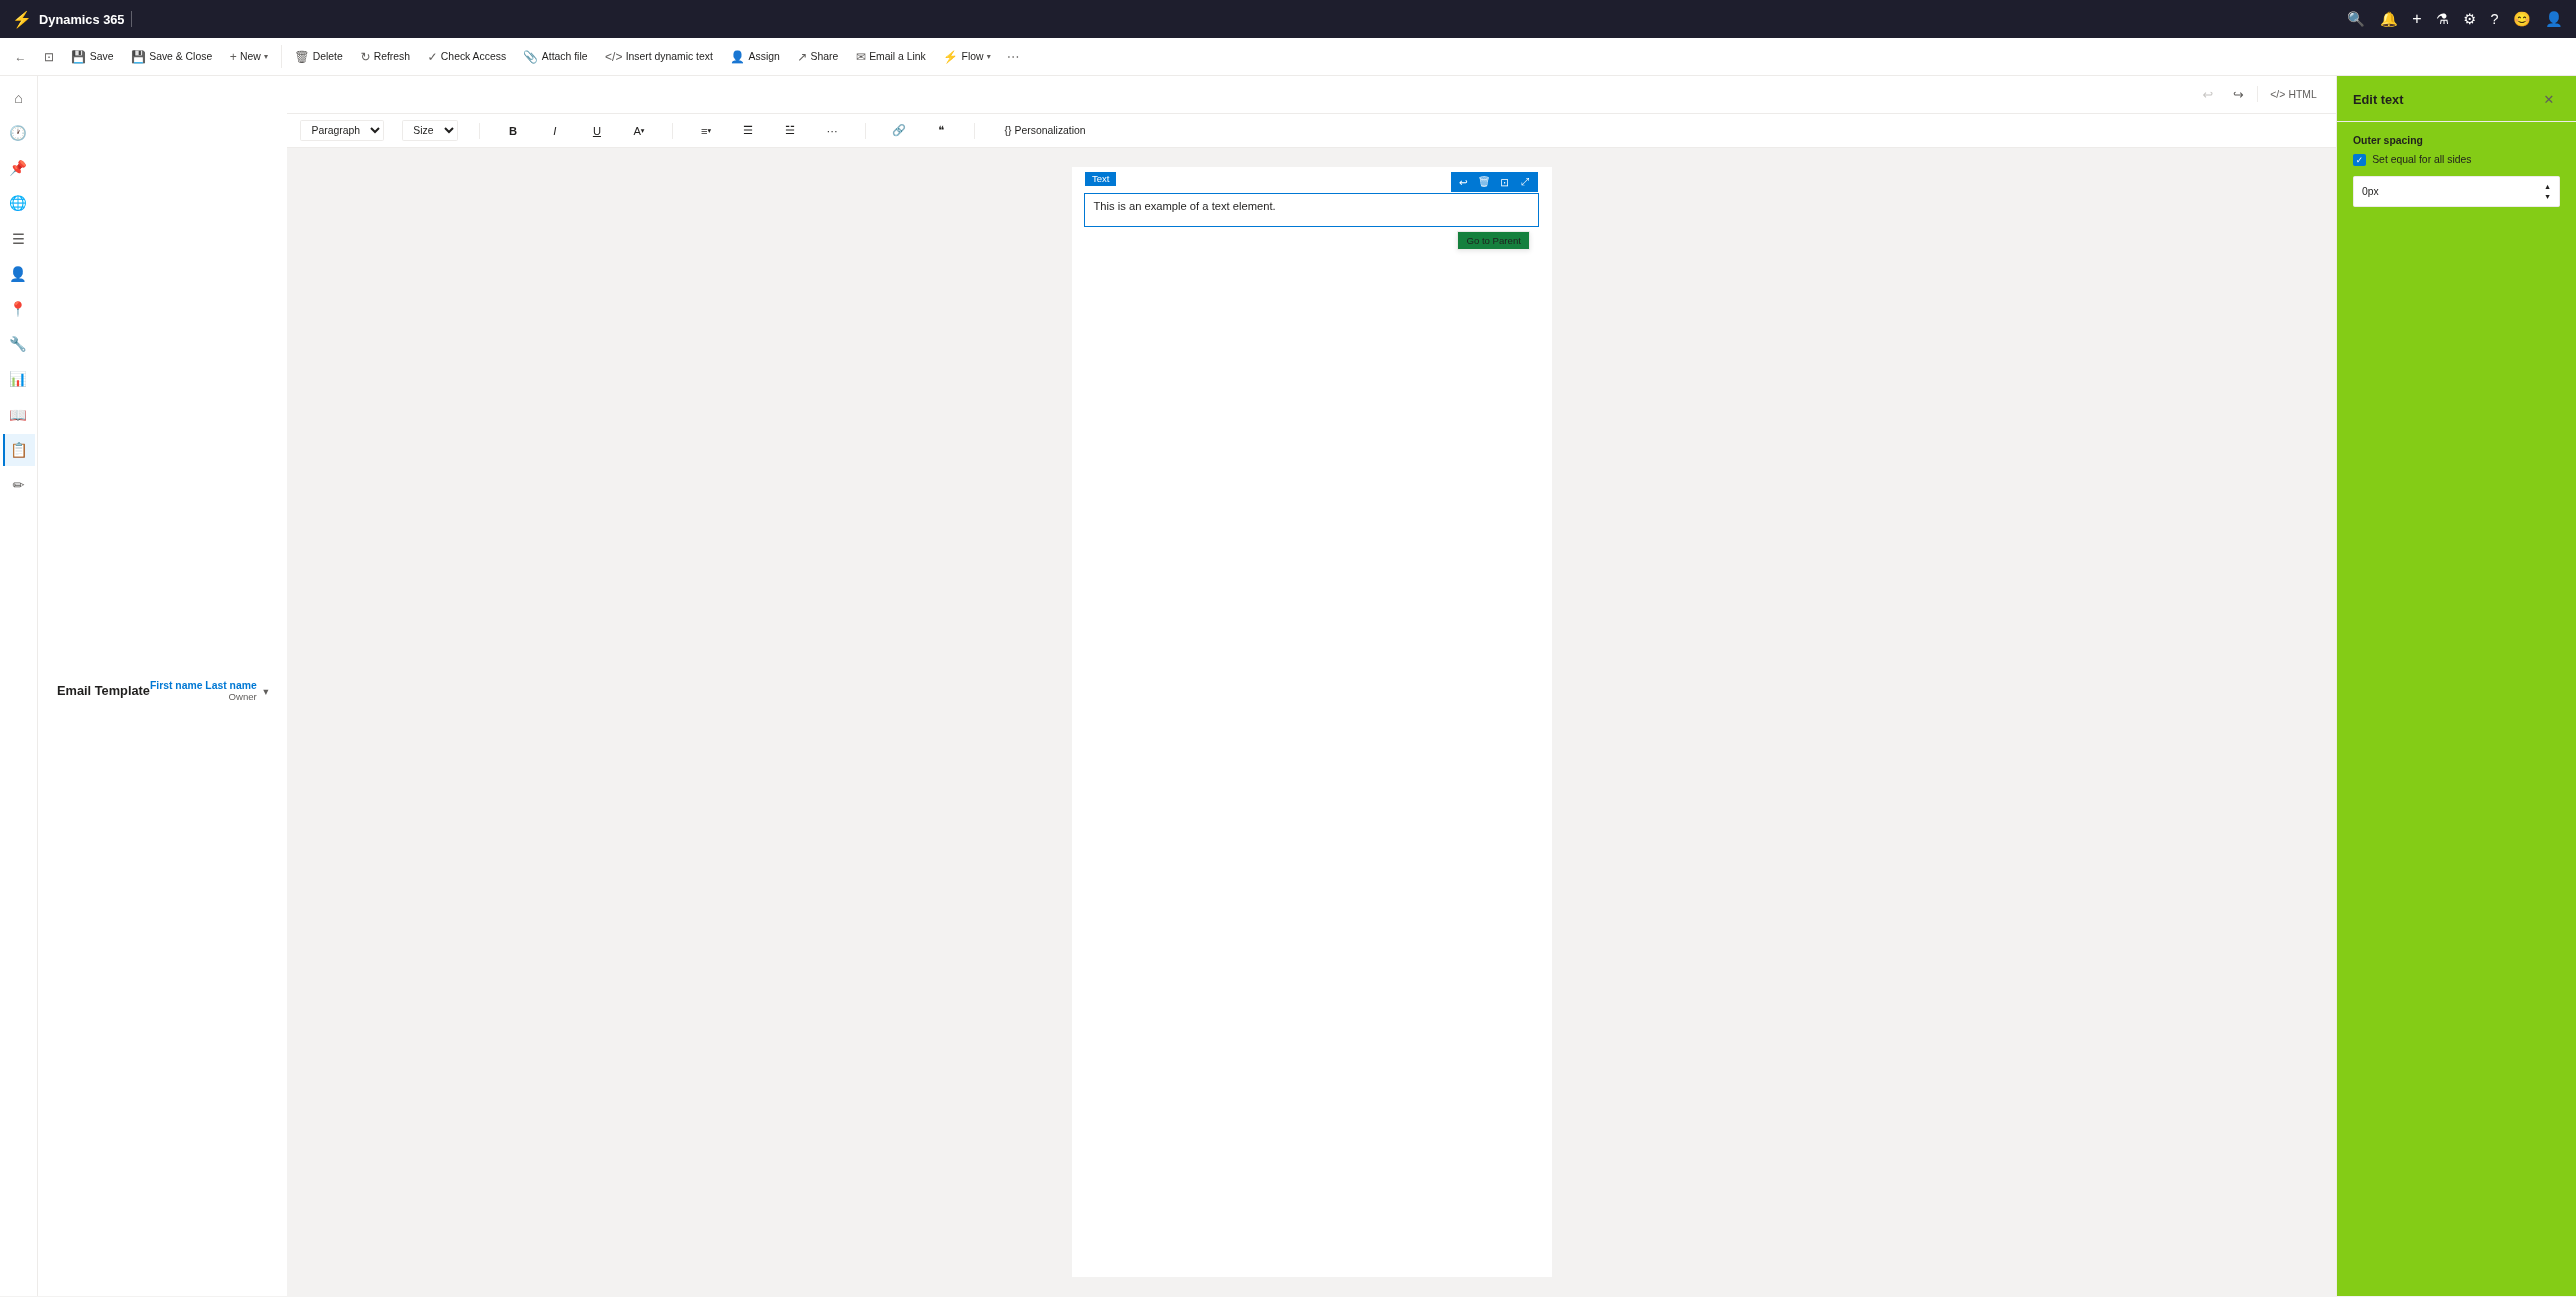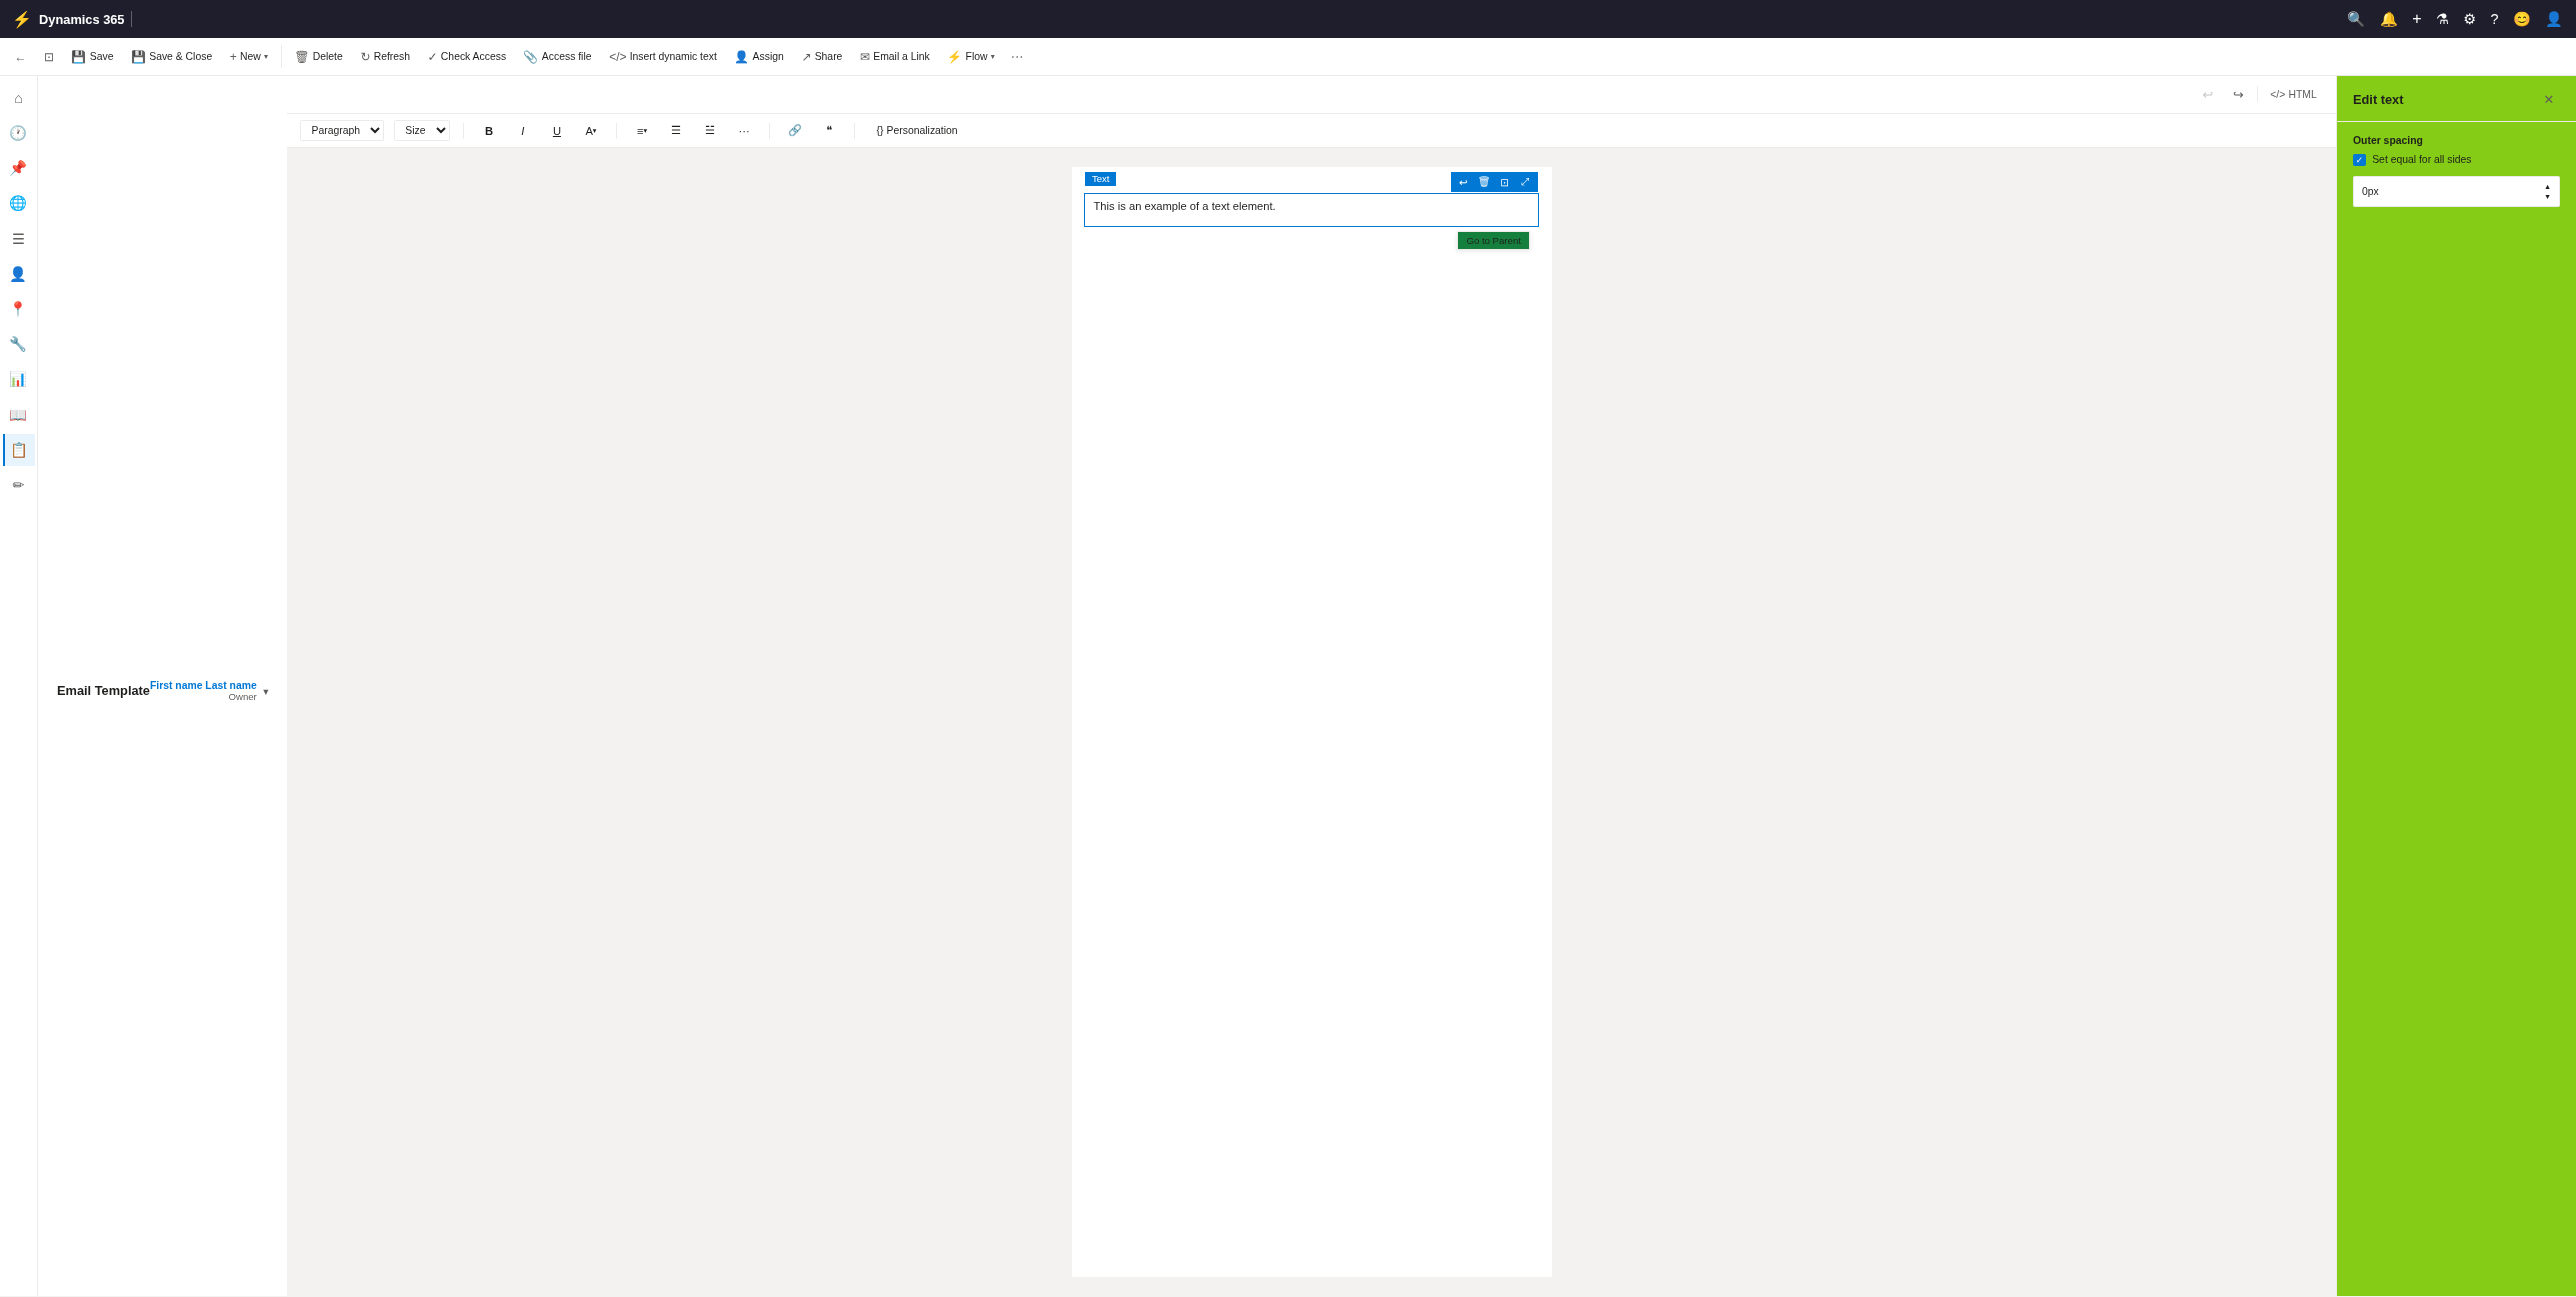--- a/index.html
+++ b/index.html
@@ -227,21 +227,21 @@
       font-size: 10.4px;
       color: #605e5c;
       border-radius: 1.6px;
     }
 
     
     .format-toolbar {
       display: flex;
       align-items: center;
       padding: 4.8px 12.8px;
-      gap: 10px;
+      gap: 18px;
       border-bottom: 0.8px solid #edebe9;
       background: white;
     }
     .format-select {
       padding: 3.2px 6.4px;
       border: 0.8px solid #edebe9;
       border-radius: 1.6px;
       font-size: 10.4px;
       cursor: pointer;
       background: white;
@@ -475,21 +475,21 @@
   <button class="cmd-btn">
     <span class="icon">↻</span>
     <span>Refresh</span>
   </button>
   <button class="cmd-btn">
     <span class="icon">✓</span>
     <span>Check Access</span>
   </button>
   <button class="cmd-btn">
     <span class="icon">📎</span>
-    <span>Access file</span>
+    <span>Attach file</span>
   </button>
   <button class="cmd-btn">
     <span class="icon">&lt;/&gt;</span>
     <span>Insert dynamic text</span>
   </button>
   <button class="cmd-btn">
     <span class="icon">👤</span>
     <span>Assign</span>
   </button>
   <button class="cmd-btn">

